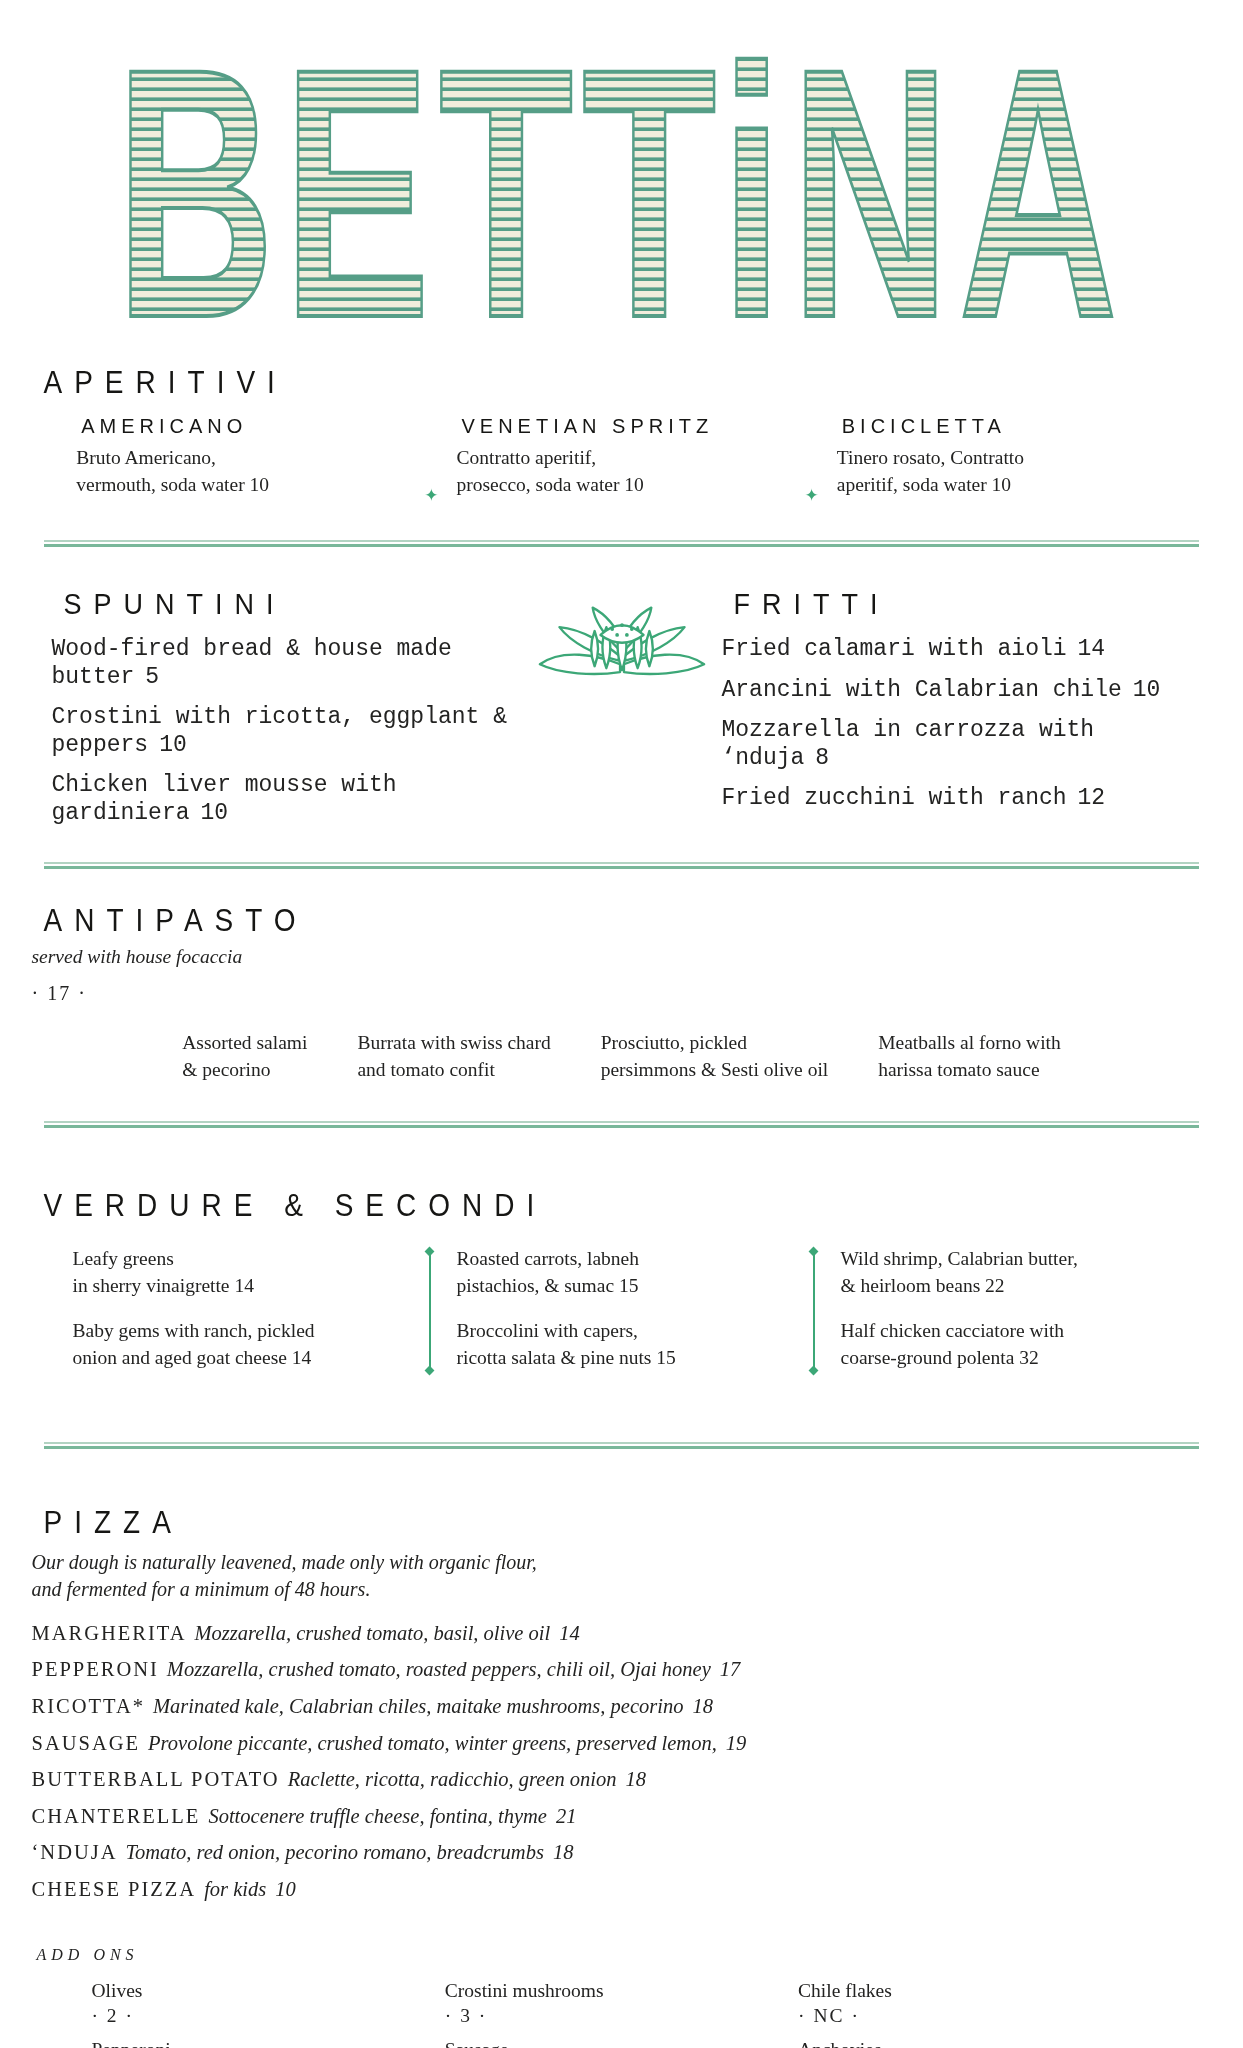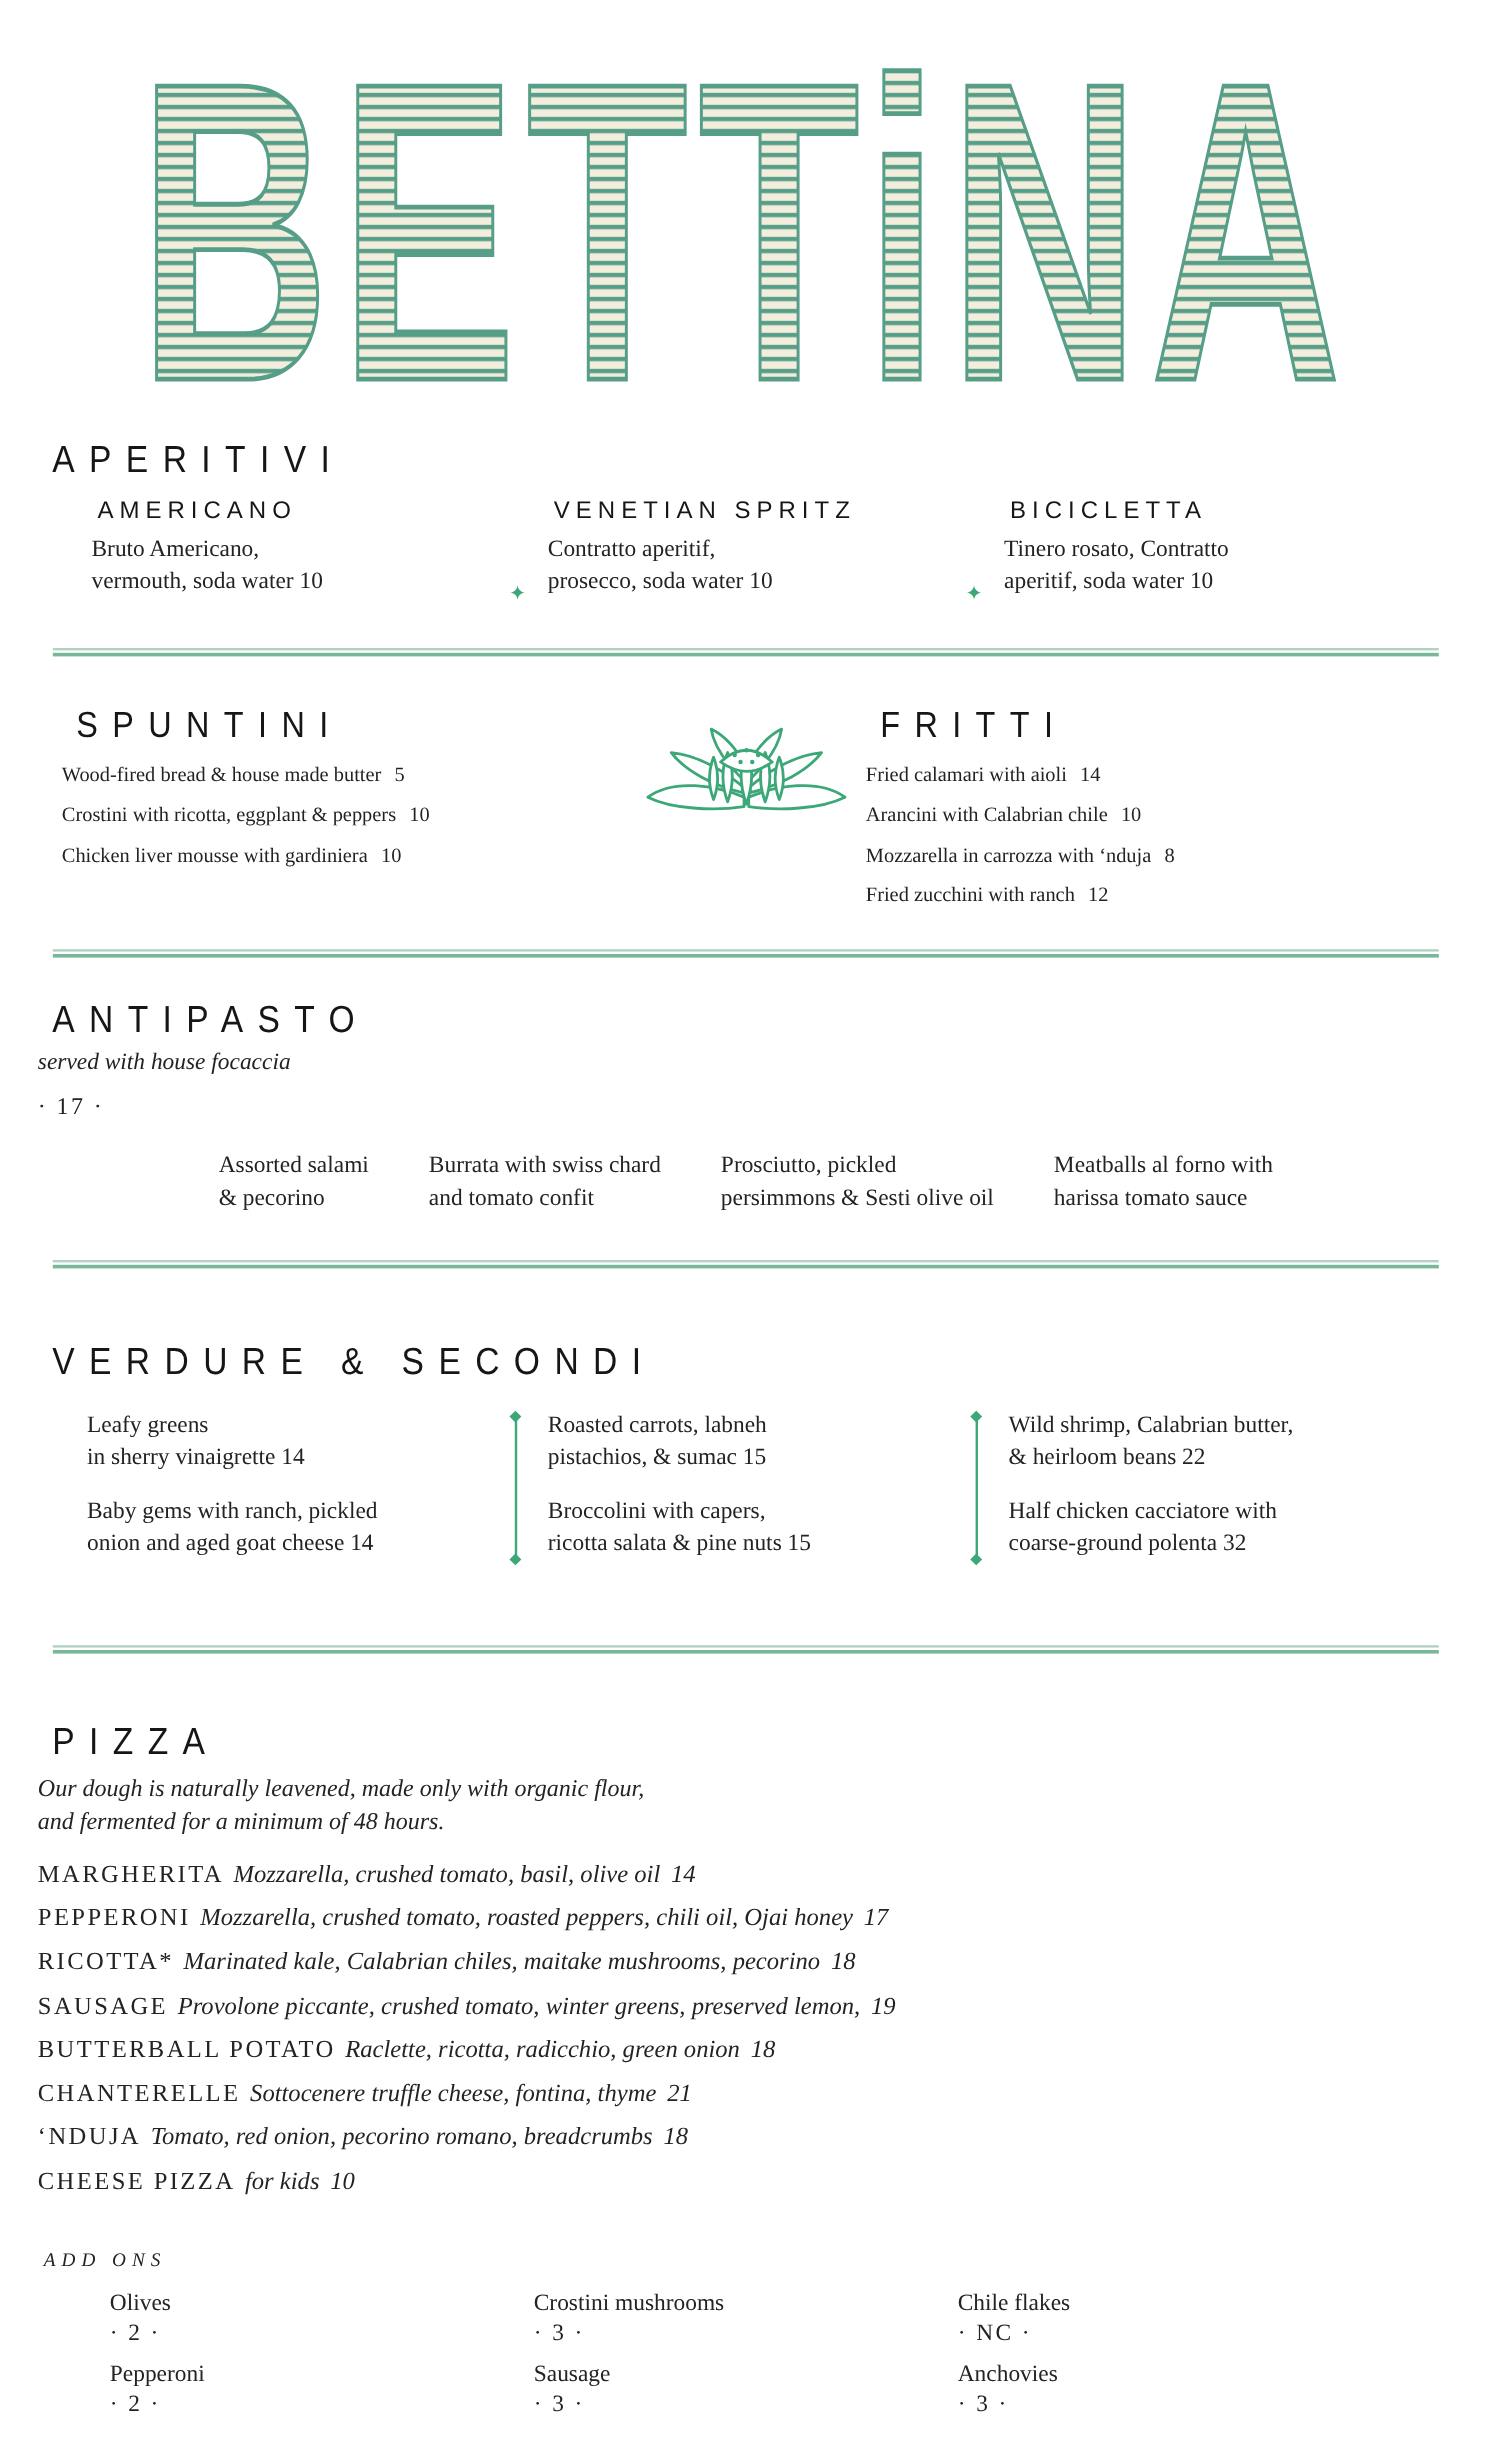--- a/index.html
+++ b/index.html
@@ -36,21 +36,21 @@
   .ap-col{width:330px;}
   .ap-name{font-family:"Liberation Sans", sans-serif;font-size:20px;letter-spacing:5px;text-indent:5px;color:#161614;}
   .ap-desc{font-size:19.5px;line-height:1.4;margin-top:6px;white-space:pre-line;}
   .diamond{color:#3ca777;font-family:"DejaVu Sans", sans-serif;font-size:17px;margin:72px 18px 0;line-height:1;}
 
   
   .duo{display:flex;justify-content:center;align-items:flex-start;margin-top:42px;}
   .duo-col{width:470px;}
   .duo-col .deco{font-size:27px;}
   .duo-list{margin-top:16px;}
-  .mline{font-size:17px;margin-top:13px;line-height:1.2;}
+  .mline{font-size:23px;margin-top:13px;line-height:1.2;font-family:Liberation Mono, monospace;}
   .pr{margin-left:11px;}
   .art{width:176px;margin:0 12px;margin-top:-6px;}
   .art svg{display:block;width:176px;height:100px;}
 
   
   .sec-antipasto{margin-top:36px;}
   .subtitle{font-style:italic;font-size:19.5px;margin-top:9px;}
   .big-price{font-size:20px;margin-top:14px;letter-spacing:2px;}
   .anti-row{display:flex;justify-content:center;align-items:flex-start;margin-top:24px;gap:50px;}
   .anti-col{font-size:19.5px;line-height:1.4;white-space:pre-line;}

